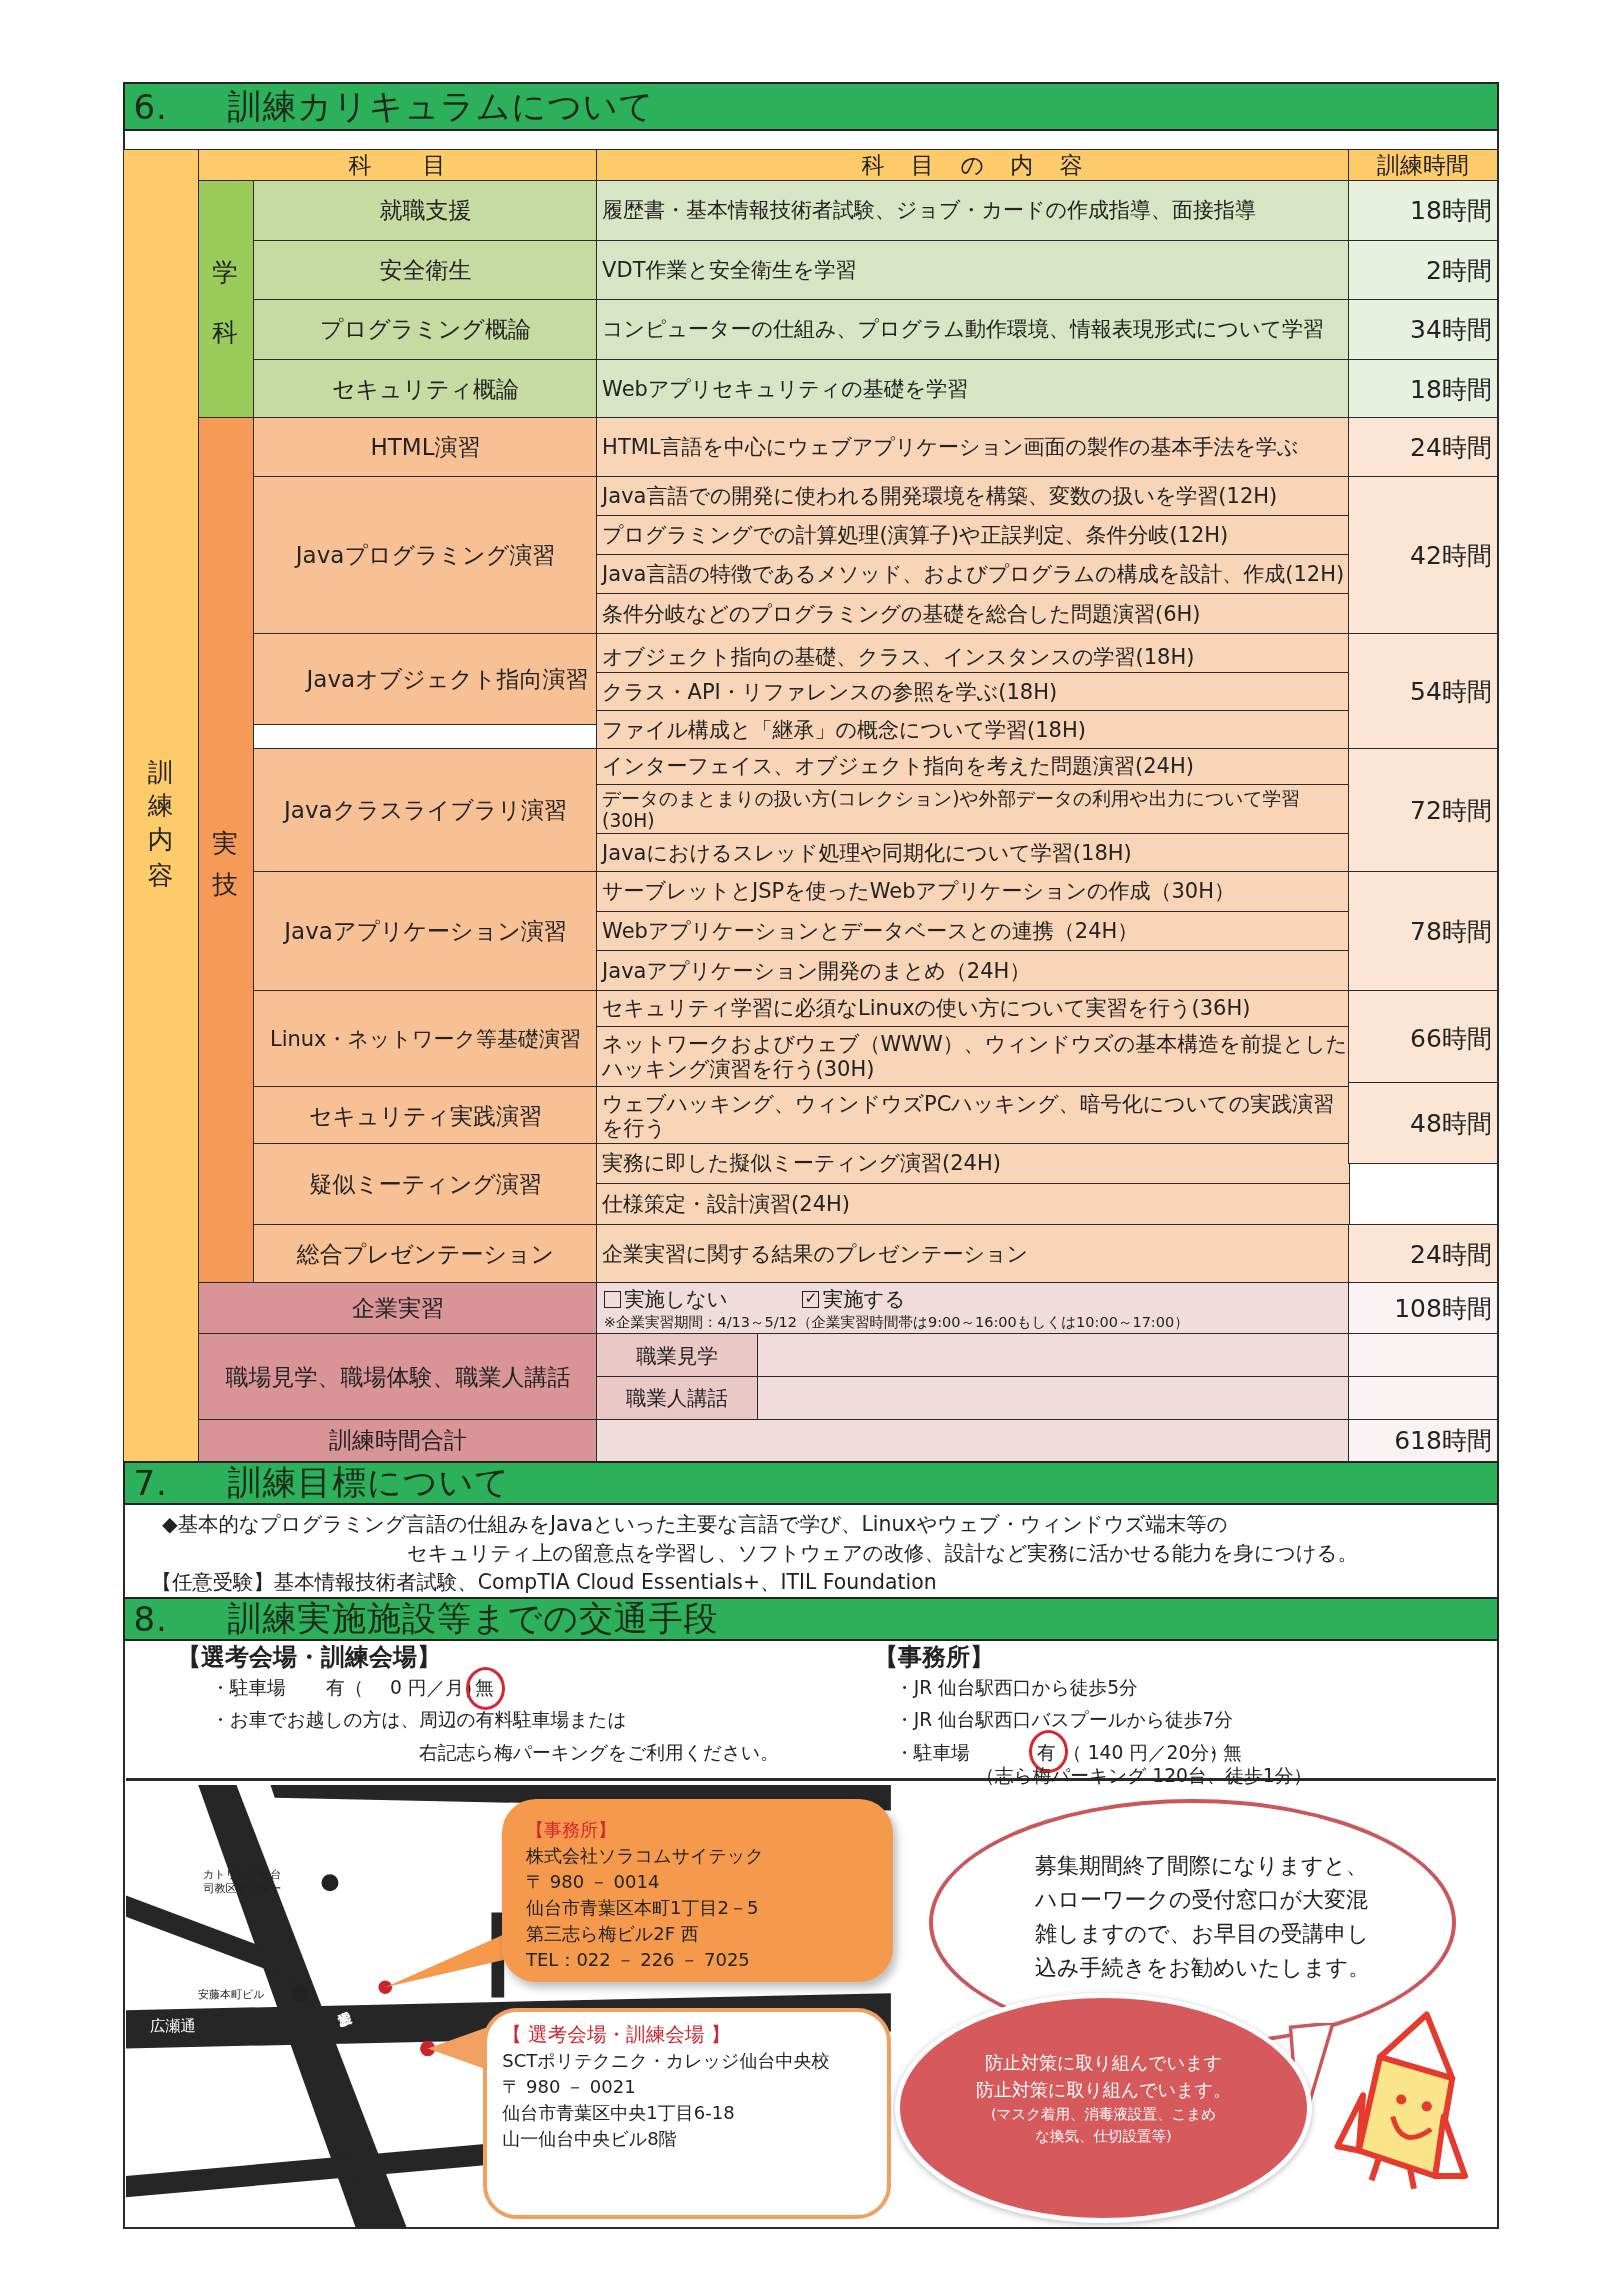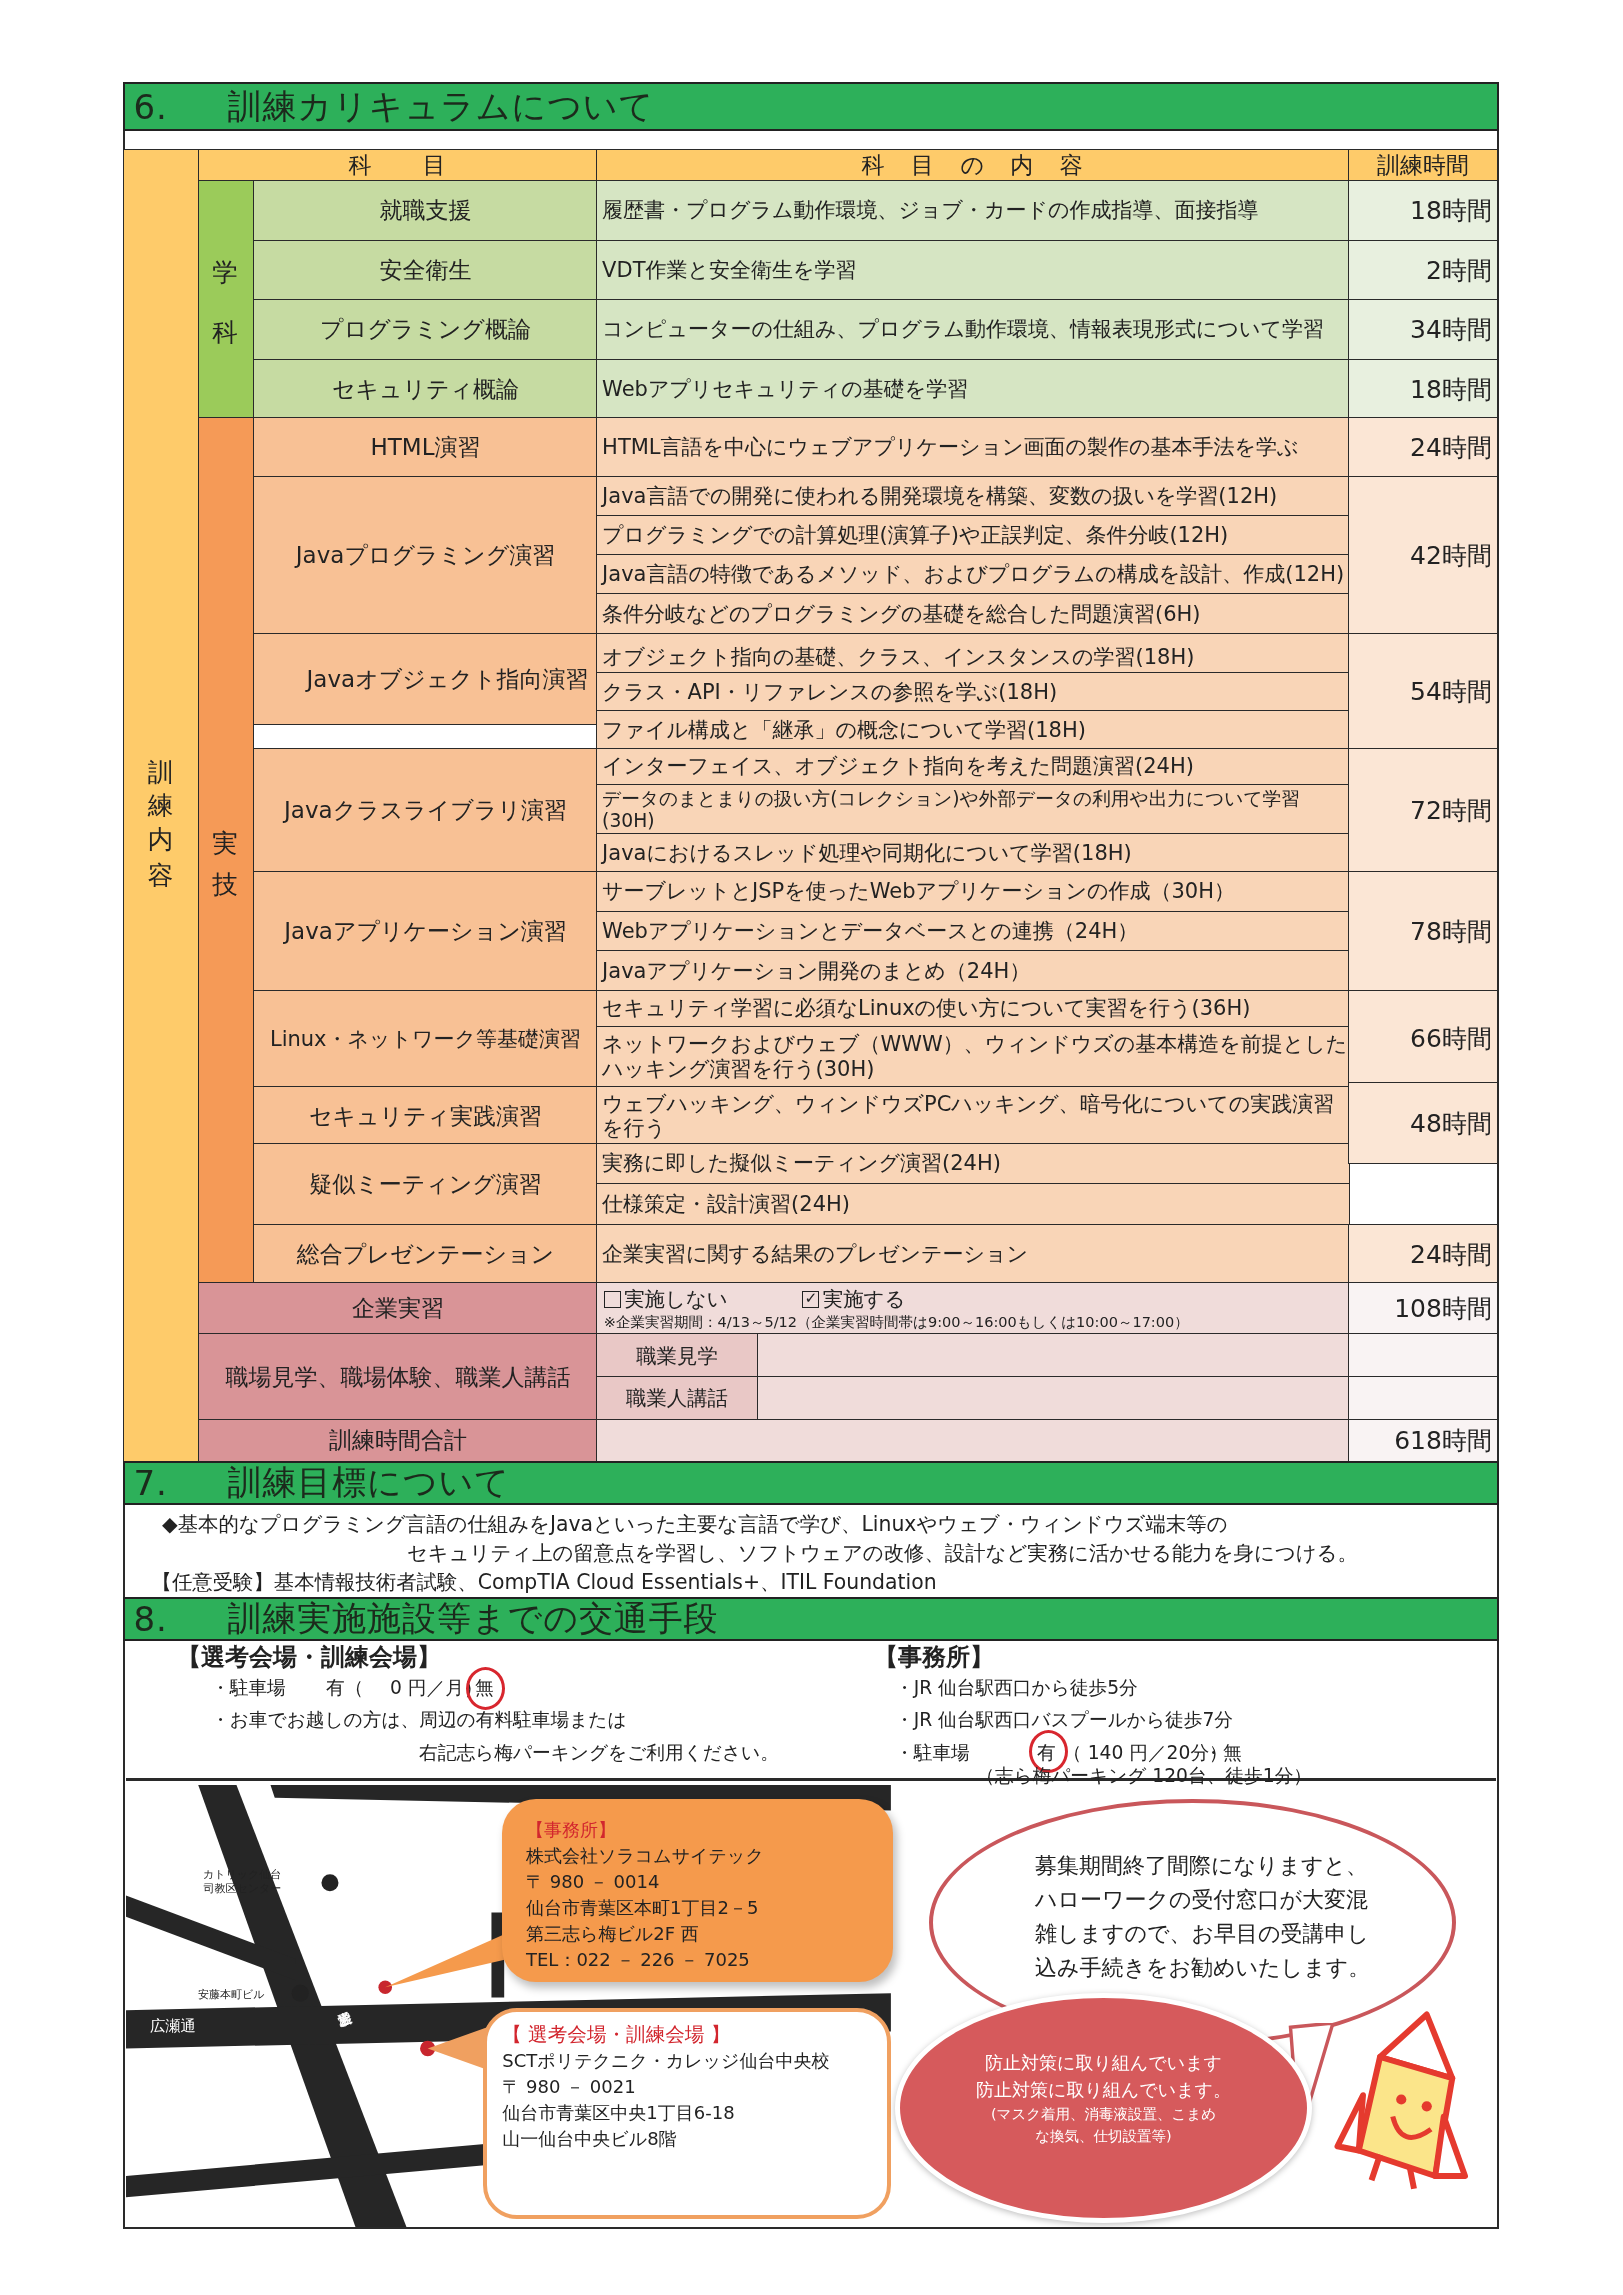--- a/index.html
+++ b/index.html
@@ -56,21 +56,21 @@
 
   <div class="cell yellow c-center hdr" style="left:198px;top:149px;width:400px;height:33px;">科　　目</div>
   <div class="cell yellow c-center hdr" style="left:596px;top:149px;width:754px;height:33px;">科　目　の　内　容</div>
   <div class="cell yellow c-center hdr" style="left:1348px;top:149px;width:150px;height:33px;letter-spacing:0;">訓練時間</div>
 
   <div class="cell green-d c-center" style="left:198px;top:180px;width:56px;height:238px;">
     <span class="vtext" style="letter-spacing:60px;">学科</span>
   </div>
 
   <div class="cell green-l c-center subj" style="left:253px;top:180px;width:345px;height:61px;">就職支援</div>
-  <div class="cell green-xl c-left cont" style="left:596px;top:180px;width:754px;height:61px;">履歴書・プログラム動作環境、ジョブ・カードの作成指導、面接指導</div>
+  <div class="cell green-xl c-left cont" style="left:596px;top:180px;width:754px;height:61px;">履歴書・基本情報技術者試験、ジョブ・カードの作成指導、面接指導</div>
   <div class="cell green-h c-right hrs" style="left:1348px;top:180px;width:150px;height:61px;">18時間</div>
 
   <div class="cell green-l c-center subj" style="left:253px;top:240px;width:345px;height:61px;">安全衛生</div>
   <div class="cell green-xl c-left cont" style="left:596px;top:240px;width:754px;height:61px;">VDT作業と安全衛生を学習</div>
   <div class="cell green-h c-right hrs" style="left:1348px;top:240px;width:150px;height:61px;">2時間</div>
 
   <div class="cell green-l c-center subj" style="left:253px;top:299px;width:345px;height:61px;">プログラミング概論</div>
   <div class="cell green-xl c-left cont" style="left:596px;top:299px;width:754px;height:61px;">コンピューターの仕組み、プログラム動作環境、情報表現形式について学習</div>
   <div class="cell green-h c-right hrs" style="left:1348px;top:299px;width:150px;height:61px;">34時間</div>
 

